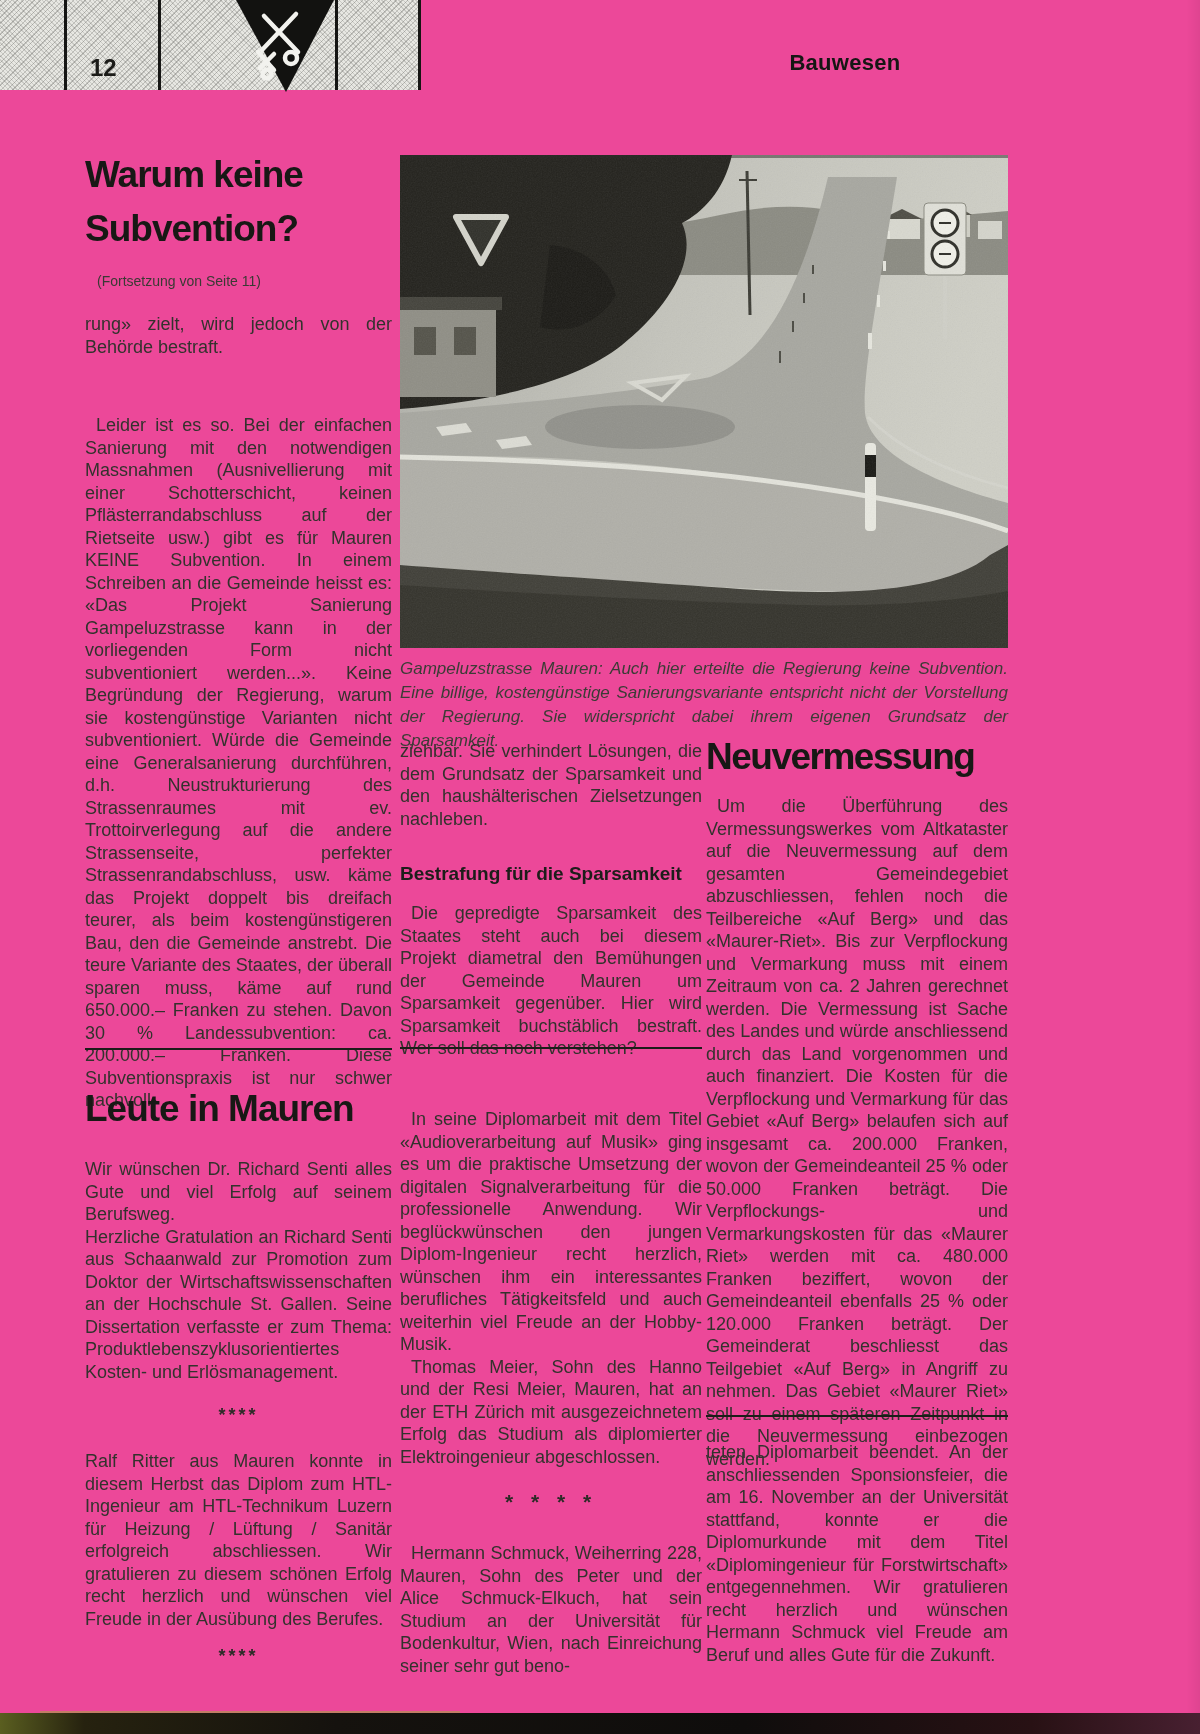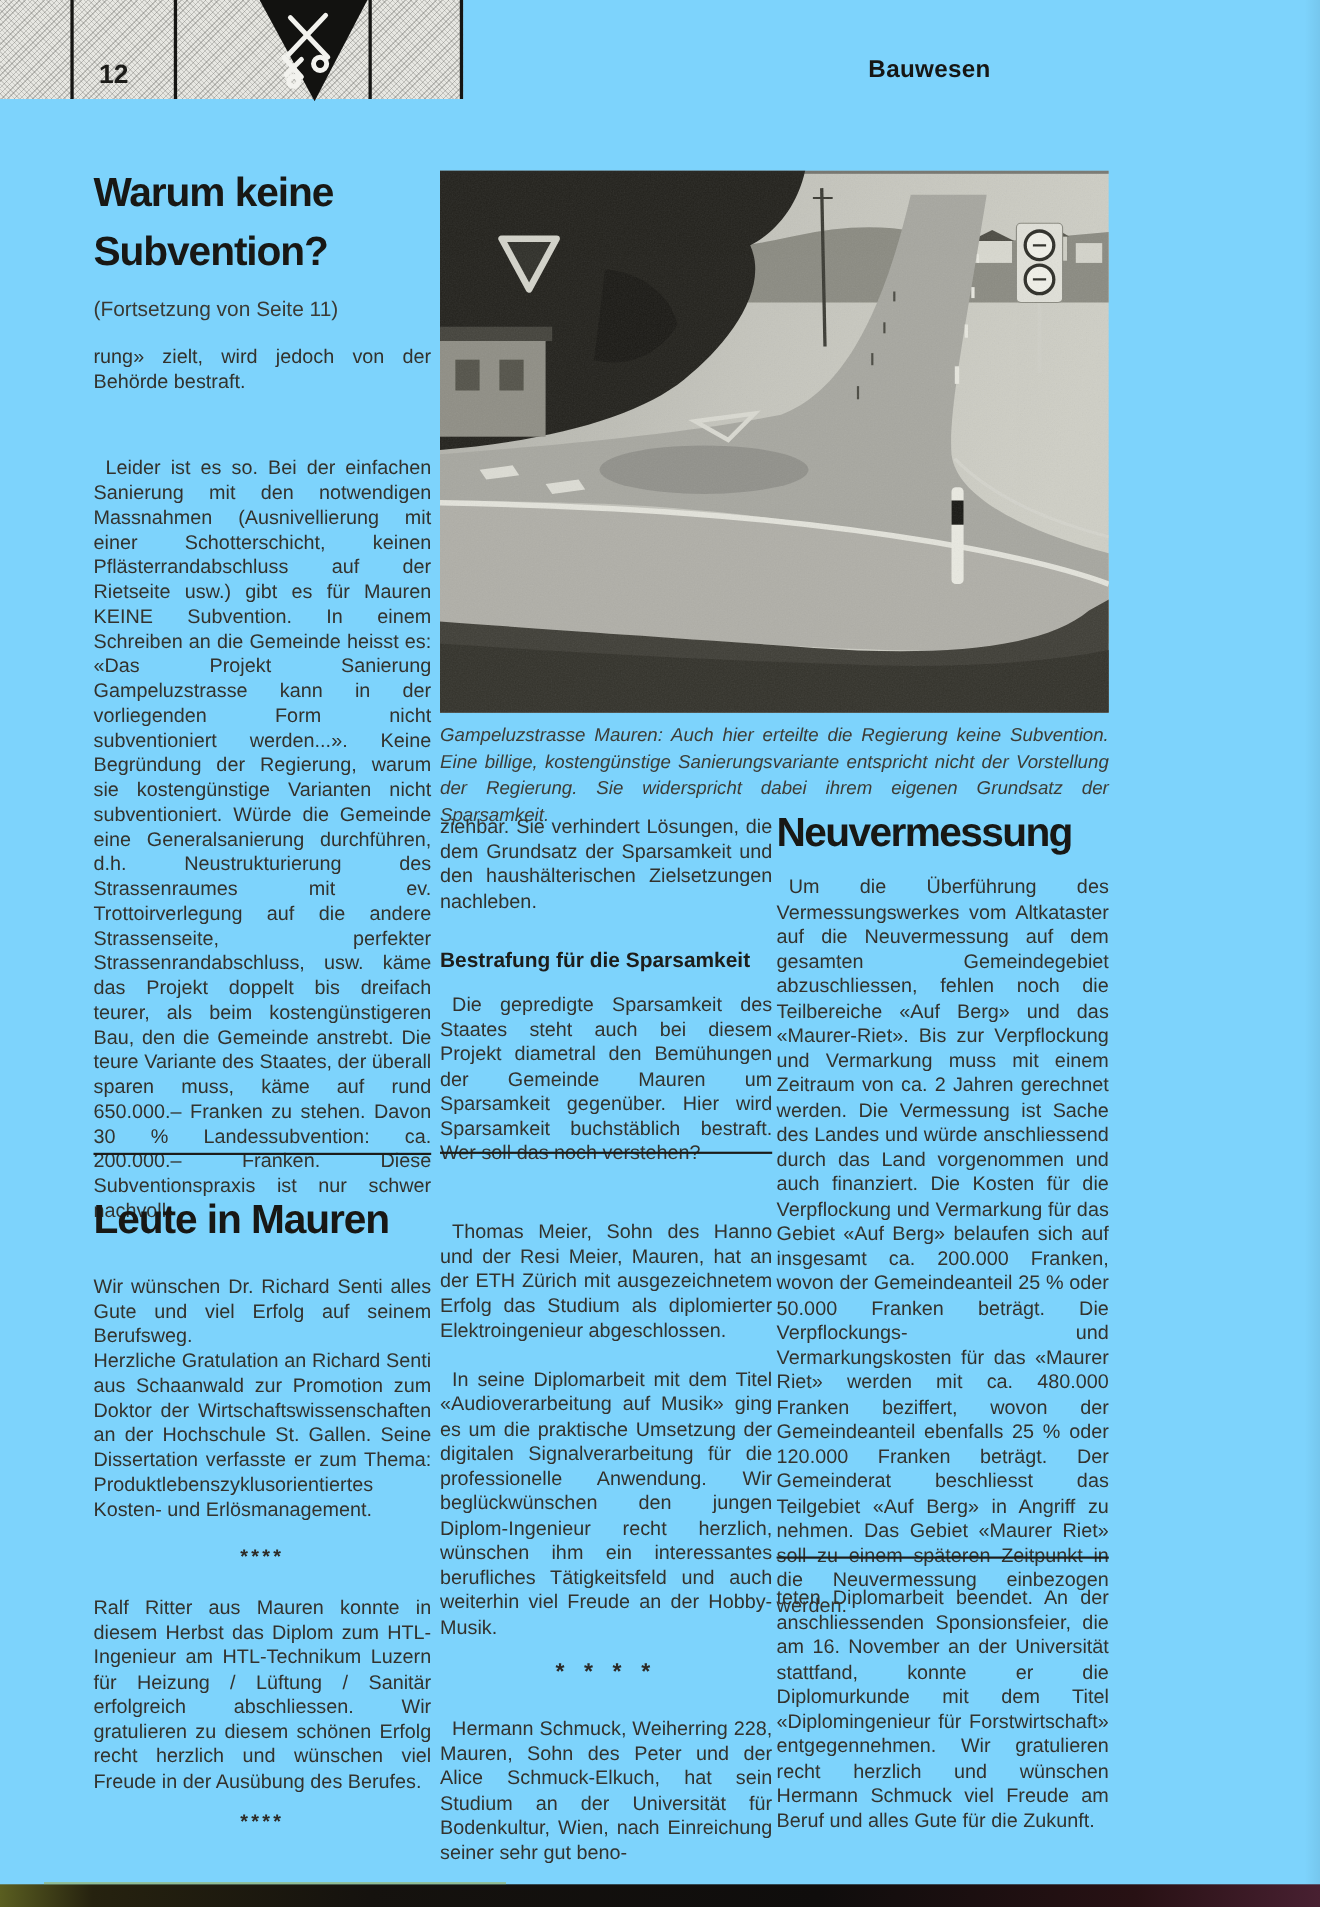--- a/index.html
+++ b/index.html
@@ -1,18 +1,18 @@
 <!DOCTYPE html>
 <html lang="de"><head>
 <meta charset="utf-8">
 <style>
   html,body{margin:0;padding:0;background:#d8d8d4;}
   .page{
     position:relative; width:1200px; height:1734px; margin:0 auto;
-    background:#7dd3fc; overflow:hidden;
+    background:#ec4899; overflow:hidden;
     font-family:"Liberation Sans","DejaVu Sans",sans-serif;
     color:#32312c;
   }
   
   .band{
     position:absolute; left:0; top:0; width:421px; height:90px;
     background:
       repeating-linear-gradient(135deg, rgba(70,70,66,.28) 0 1px, transparent 1px 4px),
       repeating-linear-gradient(45deg, rgba(70,70,66,.18) 0 1px, transparent 1px 3px),
       #e7e7e2;
@@ -24,21 +24,21 @@
   .logo-triangle{position:absolute; left:234px; top:0; width:102px; height:92px;}
   .section-title{
     position:absolute; left:680px; top:50px; width:330px; text-align:center;
     font-size:22px; font-weight:bold; color:#161614; letter-spacing:.3px;
   }
   
   .headline{
     font-size:37px; line-height:54px; font-weight:bold; color:#181815;
     letter-spacing:-1px; margin:0;
   }
-  .subtitle{font-size:19px; line-height:23px; margin:14px 0 0; color:#3a3a34;}
+  .subtitle{font-size:14px; line-height:23px; margin:14px 12px 0; color:#3a3a34;}
   .body-p{
     font-size:18px; line-height:22.5px; text-align:justify; margin:0;
     color:#33322d;
   }
   .indent{text-indent:11px;}
   .subhead{
     font-size:19px; line-height:23px; font-weight:bold; color:#1d1d1a;
     margin:0; text-align:left;
   }
   .stars{
@@ -251,21 +251,21 @@
   <div class="col col-left-bottom">
     <h1 class="headline">Leute in Mauren</h1>
     <p class="body-p p2">Wir wünschen Dr. Richard Senti alles Gute und viel Erfolg auf seinem Berufsweg.</p>
     <p class="body-p p1">Herzliche Gratulation an Richard Senti aus Schaanwald zur Promotion zum Doktor der Wirtschaftswissenschaften an der Hochschule St. Gallen. Seine Dissertation verfasste er zum Thema: Produktlebenszyklusorientiertes Kosten- und Erlösmanagement.</p>
     <p class="stars s1">****</p>
     <p class="body-p">Ralf Ritter aus Mauren konnte in diesem Herbst das Diplom zum HTL-Ingenieur am HTL-Technikum Luzern für Heizung / Lüftung / Sanitär erfolgreich abschliessen. Wir gratulieren zu diesem schönen Erfolg recht herzlich und wünschen viel Freude in der Ausübung des Berufes.</p>
     <p class="stars s2">****</p>
   </div>
 
   <div class="col col-mid-bottom">
+    <p class="body-p indent">In seine Diplomarbeit mit dem Titel «Audioverarbeitung auf Musik» ging es um die praktische Umsetzung der digitalen Signalverarbeitung für die professionelle Anwendung. Wir beglückwünschen den jungen Diplom-Ingenieur recht herzlich, wünschen ihm ein interessantes berufliches Tätigkeitsfeld und auch weiterhin viel Freude an der Hobby-Musik.</p>
     <p class="body-p p1 indent">Thomas Meier, Sohn des Hanno und der Resi Meier, Mauren, hat an der ETH Zürich mit ausgezeichnetem Erfolg das Studium als diplomierter Elektroingenieur abgeschlossen.</p>
-    <p class="body-p indent">In seine Diplomarbeit mit dem Titel «Audioverarbeitung auf Musik» ging es um die praktische Umsetzung der digitalen Signalverarbeitung für die professionelle Anwendung. Wir beglückwünschen den jungen Diplom-Ingenieur recht herzlich, wünschen ihm ein interessantes berufliches Tätigkeitsfeld und auch weiterhin viel Freude an der Hobby-Musik.</p>
     <p class="stars wide">* * * *</p>
     <p class="body-p indent">Hermann Schmuck, Weiherring 228, Mauren, Sohn des Peter und der Alice Schmuck-Elkuch, hat sein Studium an der Universität für Bodenkultur, Wien, nach Einreichung seiner sehr gut beno-</p>
   </div>
 
   <div class="right-edge"></div>
   <div class="bottom-strip"></div>
 </div>
 
 </body></html>

